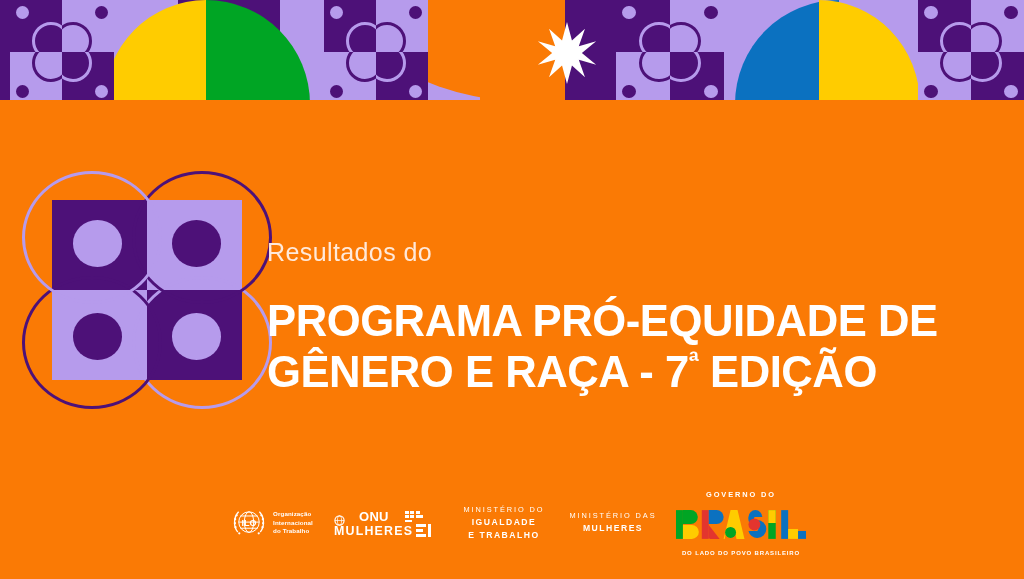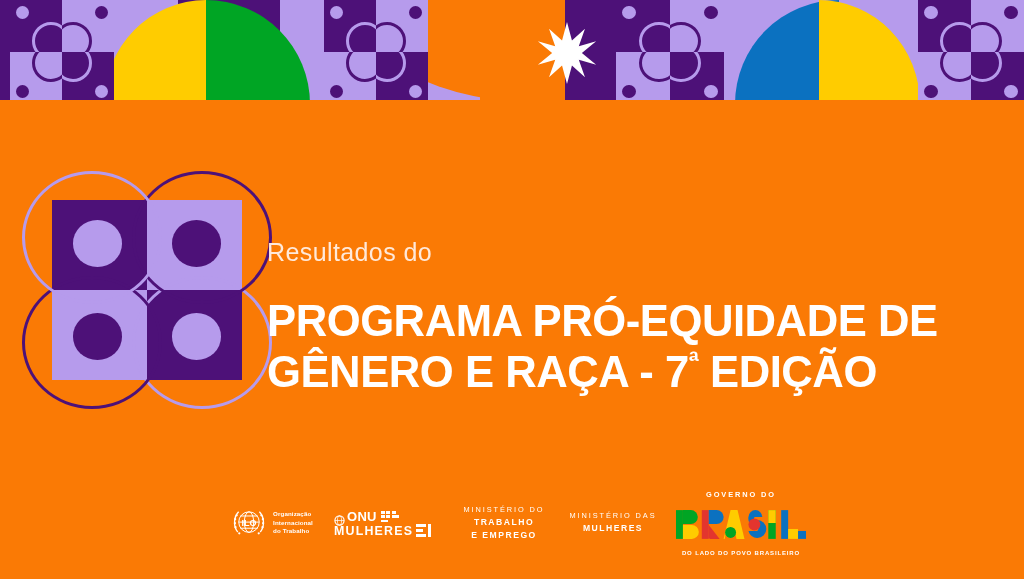--- a/index.html
+++ b/index.html
@@ -91,21 +91,21 @@
   .flogo { display:flex; align-items:center; justify-content:center; }
 
   
   #logo-ilo { gap:6px; width:124px; }
   #logo-ilo .emblem { width:36px; height:36px; position:relative; flex:0 0 auto; }
   #logo-ilo .ltext { color:#fff; font-size:6.2px; line-height:1.42;
                      font-weight:700; letter-spacing:.1px; }
 
   
   #logo-onu { width:116px; flex-direction:column; align-items:flex-start; }
-  #logo-onu .row1 { display:flex; align-items:center; gap:4px; }
+  #logo-onu .row1 { display:flex; align-items:center; gap:16px; }
   #logo-onu .row2 { display:flex; align-items:center; gap:3px; }
   #logo-onu .un-mark { width:9px; height:9px; position:relative; }
   #logo-onu .w-onu { color:#fff; font-size:13px; font-weight:700; letter-spacing:.3px; }
   #logo-onu .w-mul { color:#fff; font-size:12.4px; font-weight:700; letter-spacing:1.2px; }
   #logo-onu .glyphblock { width:18px; height:20px; position:relative; }
   #logo-onu .glyphblock span { position:absolute; background:#fff; }
 
   
   .minlogo { flex-direction:column; }
   .minlogo .l1 { color:#FFFFFF; font-size:7.4px; letter-spacing:1.9px;
@@ -331,22 +331,22 @@
         <span style="left:0;top:5px;width:7px;height:3px;"></span>
         <span style="left:0;top:10px;width:10px;height:3px;"></span>
         <span style="left:11.5px;top:0;width:3.5px;height:13px;"></span>
       </span>
     </div>
   </div>
 
 
   <div class="flogo minlogo" id="logo-trabalho">
     <div class="l1">MINISTÉRIO DO</div>
-    <div class="l2">TRABALHO</div>
-    <div class="l2">E EMPREGO</div>
+    <div class="l2">IGUALDADE</div>
+    <div class="l2">E TRABALHO</div>
   </div>
 
   <div class="flogo minlogo" id="logo-mulheres">
     <div class="l1">MINISTÉRIO DAS</div>
     <div class="l2">MULHERES</div>
   </div>
 
   <div class="flogo" id="logo-gov">
     <div class="gtop">GOVERNO DO</div>
     <div class="brasil-wrap">

